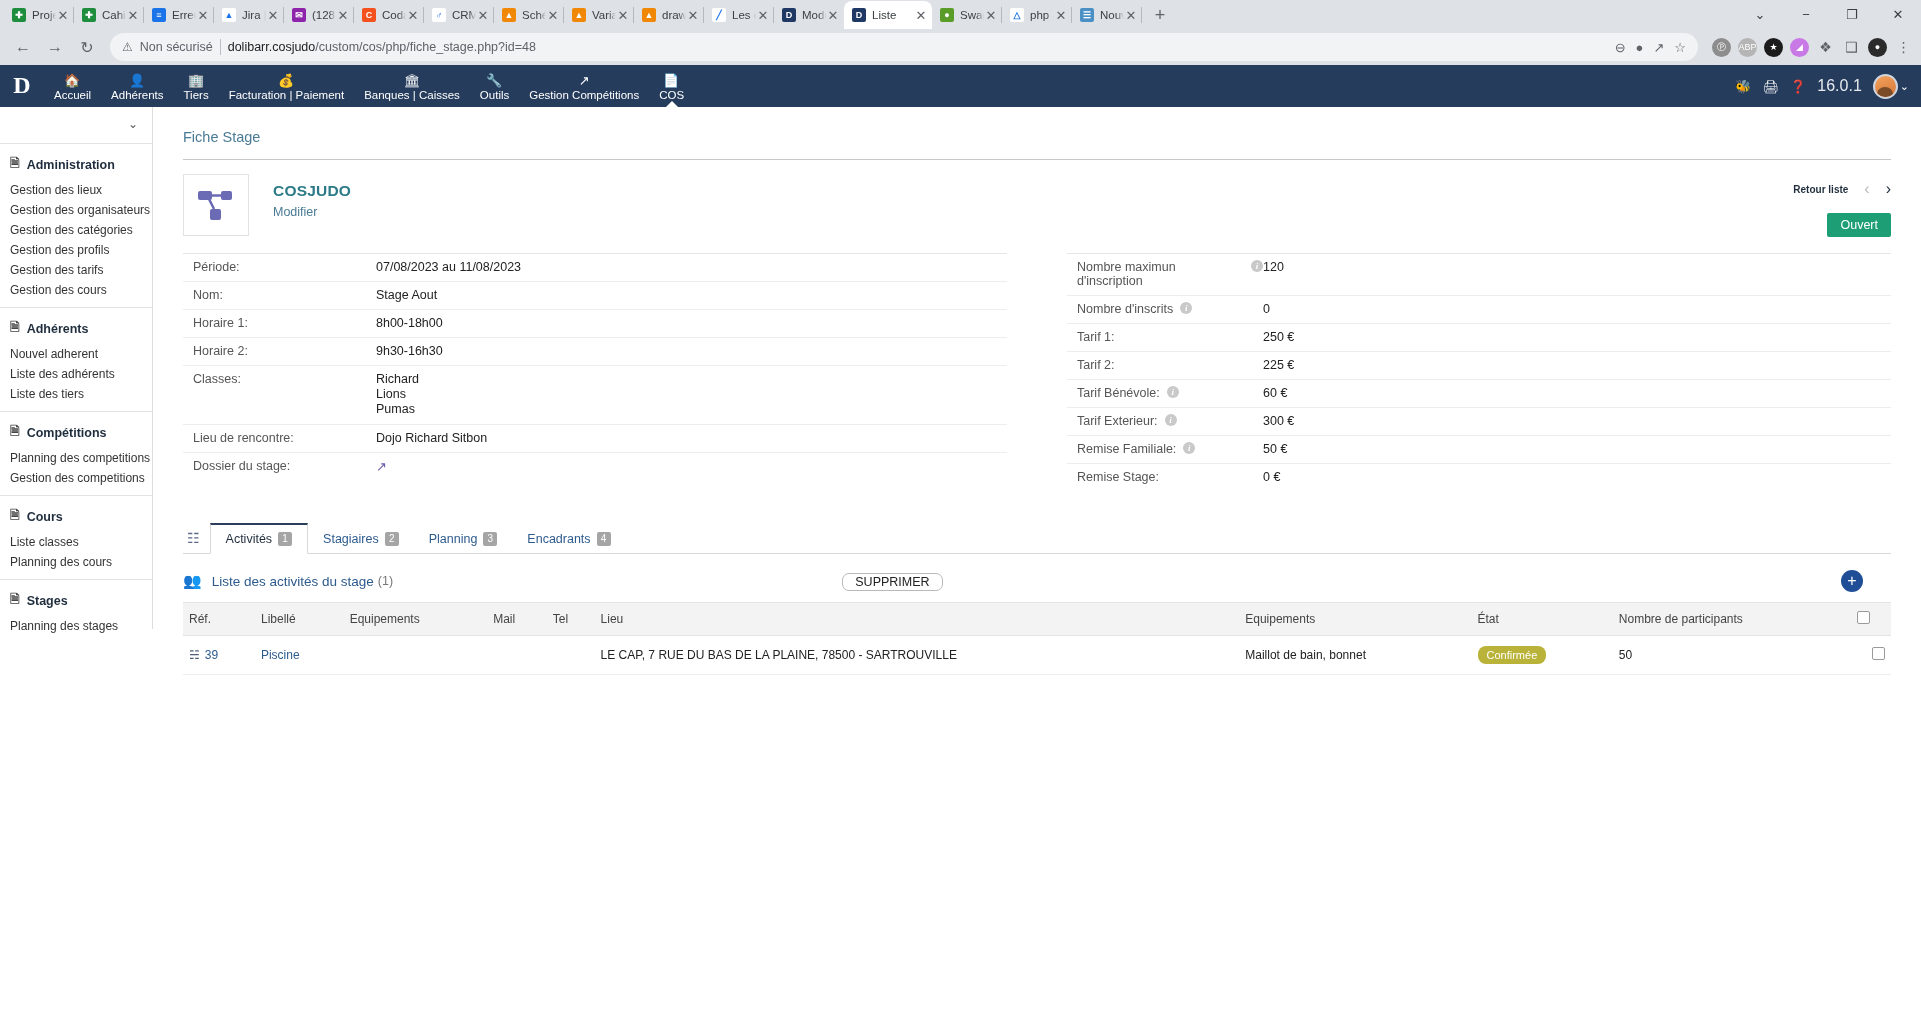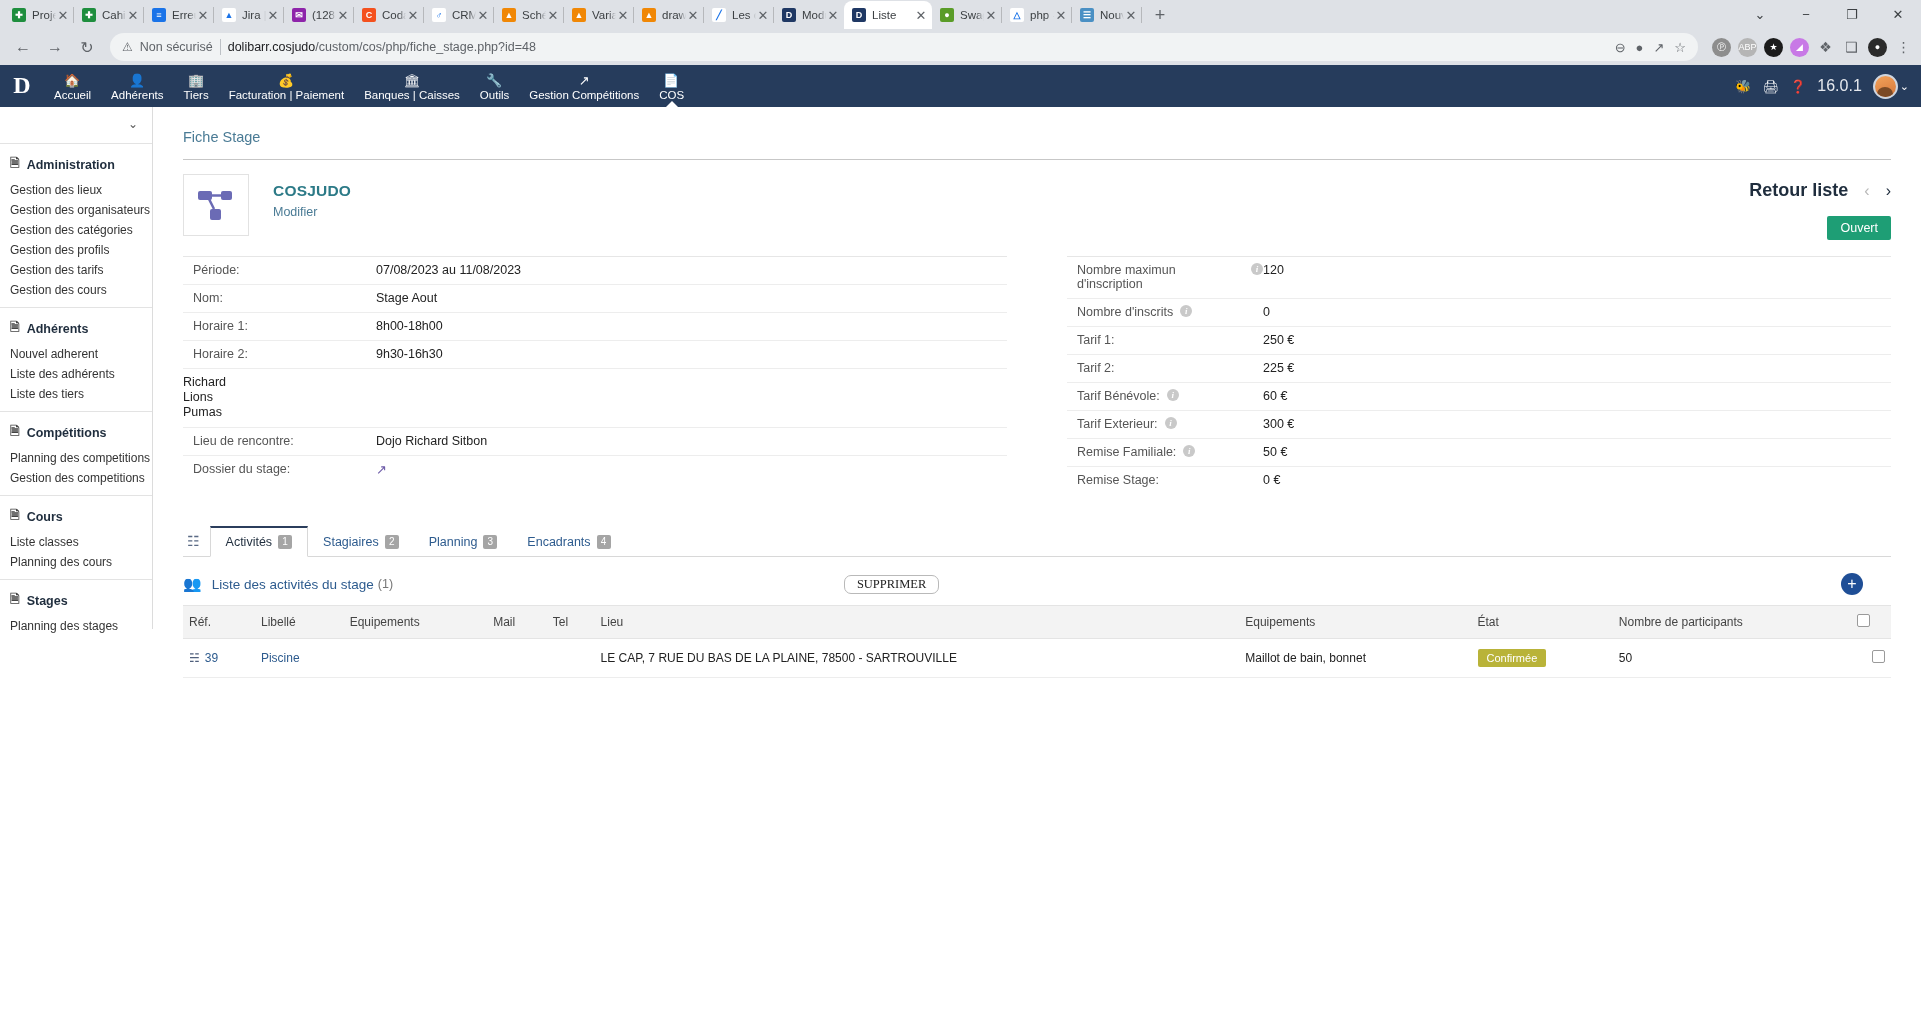--- a/index.html
+++ b/index.html
@@ -169,21 +169,21 @@
     display: flex; align-items: center; justify-content: center;
     margin-right: 24px; flex-shrink: 0;
   }
   .obj-titles { padding-top: 8px; }
   .obj-title {
     color: #2c7a87; font-size: 15.5px; font-weight: bold; letter-spacing: .2px;
   }
   .obj-sub { color: #4a7b95; font-size: 12.5px; padding-top: 5px; }
   .obj-right { margin-left: auto; text-align: right; padding-top: 6px; }
   .retour-row { display: flex; align-items: center; justify-content: flex-end; gap: 16px; }
-  .retour-link { color: #1f2d3d; font-size: 18px; font-weight: bold; }
+  .retour-link { color: #1f2d3d; font-size: 10px; font-weight: bold; }
   .arrow-btn { color: #b9b9b9; font-size: 16px; }
   .arrow-btn.on { color: #1f2d3d; }
   .status-badge {
     display: inline-block; margin-top: 15px; background: #1e9e75; color: #fff;
     font-size: 12.5px; padding: 5px 13px; border-radius: 2px;
   }
 
   
   .detail-cols { display: flex; gap: 12px; padding-top: 8px; }
   .dcol { flex: 1; min-width: 0; }
@@ -227,21 +227,21 @@
   .sub-head {
     display: flex; align-items: center; padding: 16px 0 10px;
   }
   .sub-ico { color: #4f5f7c; font-size: 15px; margin-right: 10px; }
   .sub-title { color: #2d5b8e; font-size: 13.5px; }
   .sub-count { color: #777; font-size: 12.5px; margin-left: 4px; }
   .sub-mid { margin: 0 auto; }
   .btn-supprimer {
     border: 1px solid #b9b9b9; background: #fff; color: #222;
     font-size: 12.5px; padding: 1px 12px; border-radius: 7px;
-    font-family: Liberation Serif, serif;
+    font-family: Liberation Sans, sans-serif;
   }
   .add-btn {
     margin-left: auto; width: 22px; height: 22px; border-radius: 50%;
     background: #1f4e96; color: #fff; display: flex; align-items: center;
     justify-content: center; font-size: 16px; line-height: 1; margin-right: 28px;
   }
 
   
   .dtable { width: 100%; border-collapse: collapse; font-size: 12px; }
   .dtable thead th {
@@ -533,20 +533,21 @@
             </div>
             <div class="drow">
               <div class="dlabel">Horaire 1:</div>
               <div class="dvalue">8h00-18h00</div>
             </div>
             <div class="drow">
               <div class="dlabel">Horaire 2:</div>
               <div class="dvalue">9h30-16h30</div>
             </div>
             <div class="drow">
+              <div class="dlabel">Classes:</div>
               <div class="dvalue">
                 <span class="multi">Richard</span>
                 <span class="multi">Lions</span>
                 <span class="multi">Pumas</span>
               </div>
             </div>
             <div class="drow">
               <div class="dlabel">Lieu de rencontre:</div>
               <div class="dvalue">Dojo Richard Sitbon</div>
             </div>
@@ -664,21 +665,21 @@
                   <span class="ref-ico">☵</span>
                   <span>39</span>
                 </span>
               </td>
               <td><span class="cell-link">Piscine</span></td>
               <td></td>
               <td></td>
               <td></td>
               <td>LE CAP, 7 RUE DU BAS DE LA PLAINE, 78500 - SARTROUVILLE</td>
               <td>Maillot de bain, bonnet</td>
-              <td><span class="state-badge" style="background: rgb(185, 179, 57);">Confirmée</span></td>
+              <td><span class="state-badge" style="background: rgb(185, 179, 57); border-radius: 8px;">Confirmée</span></td>
               <td>50</td>
               <td class="col-chk"><span class="chk"></span></td>
             </tr>
           </tbody>
       </table>
 
     </div>
   </main>
 </div>
 

